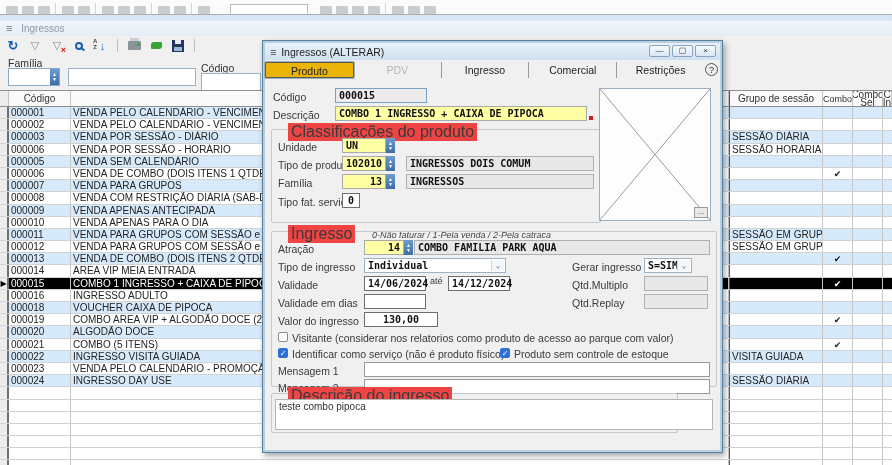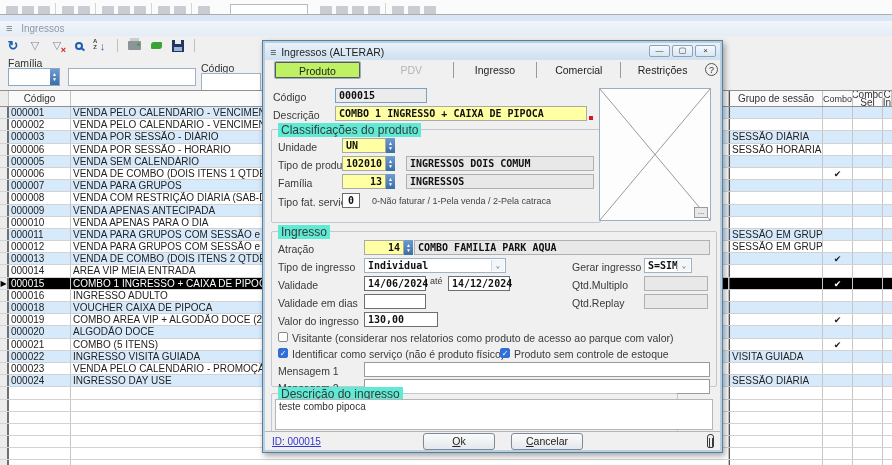--- a/index.html
+++ b/index.html
@@ -65,48 +65,48 @@
 
   
   .dialog { position:absolute; left:262px; top:40px; width:461px; height:413px; background:#f0f0f0;
             border:1px solid #56809c; box-shadow:0 0 0 2px #b9cfdf inset, 2px 3px 6px rgba(0,0,0,.35); font-size:10.5px; color:#333; }
   .dtitle { position:absolute; left:2px; top:2px; right:2px; height:17px; background:linear-gradient(#eaf2fa,#cfe0ef); display:flex; align-items:center; padding-left:5px; font-size:10.5px; color:#222; }
   .dtitle .burger { margin-right:5px; color:#444; }
   .winbtns { position:absolute; right:4px; top:2px; display:flex; gap:2px; }
   .wbtn { width:21px; height:12px; border:1px solid #8aa4bd; border-radius:2px; background:linear-gradient(#f6fafd,#d9e6f2); font-size:8px; line-height:10px; text-align:center; color:#333; }
   .tabs { position:absolute; left:2px; top:19px; right:18px; height:20px; display:flex; align-items:center; }
   .tab { flex:1; text-align:center; font-size:10.5px; color:#222; height:16px; line-height:16px; border-right:1px solid #9a9a9a; }
-  .tab.active { border:1px solid #5a5a5a; box-shadow:0 0 0 1px #9ab0c0; background:#bef264; margin:0 10px; border-radius:1px; }
+  .tab.active { border:1px solid #5a5a5a; box-shadow:0 0 0 1px #9ab0c0; background:#eab308; margin:0 0; border-radius:1px; }
   .tab.disabled { color:#b4b4b4; }
   .tab:last-child { border-right:none; }
   .help { position:absolute; right:4px; top:22px; width:13px; height:13px; border:1px solid #555; border-radius:50%; font-size:9px; line-height:12px; text-align:center; color:#333; }
 
   .dlabel { position:absolute; color:#3a3a3a; }
   .val { font-family:"DejaVu Sans Mono", monospace; font-weight:bold; font-size:10px; color:#111; }
   .yfield { position:absolute; background:#ffffa3; border:1px solid #a9a9a9; height:15px; line-height:13px; padding:0 3px; }
   .gfield { position:absolute; background:#e8e8e8; border:1px solid #b0b0b0; height:15px; line-height:13px; padding:0 3px; overflow:hidden; white-space:nowrap; }
   .wfield { position:absolute; background:#fff; border:1px solid #6e6e6e; height:15px; line-height:13px; padding:0 3px; }
   .cfield { position:absolute; background:#ececec; border:1px solid #7aa0c4; height:15px; line-height:13px; padding:0 3px; }
   .uspin { position:absolute; width:9px; height:15px; background:linear-gradient(#6f9cd2,#3b6ea5); color:#fff; font-size:5px; line-height:5px; display:flex; flex-direction:column; align-items:center; justify-content:center; }
   .grp { position:absolute; border:1px solid #c0c9d2; border-radius:2px; }
-  .grp > .gt { position:absolute; top:-7px; left:6px; background:#5eead4; padding:0 3px; font-size:12px; color:#3a3a3a; }
+  .grp > .gt { position:absolute; top:-7px; left:16px; background:#ef4444; padding:0 3px; font-size:16px; color:#3a3a3a; }
   .ddown { position:absolute; background:#fff; border:1px solid #9cb2c8; height:15px; line-height:13px; padding:0 3px; }
   .ddown .chev { position:absolute; right:1px; top:1px; bottom:1px; width:13px; background:#f3f6f9; border-left:1px solid #cfd8e0; color:#6b7a88; font-size:8px; line-height:12px; text-align:center; }
   .cb { position:absolute; width:10px; height:10px; border:1px solid #8a8a8a; background:#fff; border-radius:2px; }
   .cb.on { background:#2f6fd6; border-color:#2f6fd6; color:#fff; font-size:8px; line-height:10px; text-align:center; }
   .imgbox { position:absolute; left:336px; top:47px; width:112px; height:133px; background:#fdfdfd; border:1px solid #9aafc2; }
   .imgbox svg { position:absolute; left:0; top:0; }
   .dots-btn { position:absolute; right:2px; bottom:2px; width:14px; height:11px; background:#e8e8e8; border:1px solid #9a9a9a; font-size:8px; line-height:8px; text-align:center; color:#444; }
   .dfoot { position:absolute; left:2px; right:2px; bottom:2px; height:19px; border-top:1px solid #b5b5b5; background:#f0f0f0; }
   .idlink { position:absolute; left:7px; top:4px; color:#3535cc; text-decoration:underline; font-size:10px; }
   .btn { position:absolute; height:17px; width:72px; top:1px; background:linear-gradient(#fbfbfb,#e4e8ec); border:1px solid #7d8b99; border-radius:3px; font-size:10.5px; text-align:center; line-height:15px; color:#222; }
   .clip { position:absolute; right:6px; top:2px; width:7px; height:14px; border:1.5px solid #3a3a3a; border-radius:3px 3px 2px 2px; }
   .clip::after { content:""; position:absolute; left:1px; top:3px; width:2px; height:9px; border:1px solid #3a3a3a; border-top:none; border-radius:0 0 2px 2px; }
   .reddot { position:absolute; width:4px; height:4px; background:#d11a1a; }
-  .note { font-size:9px; color:#444; }
+  .note { font-style:italic; font-size:9px; color:#444;margin-top:34px; }
 </style>
 </head>
 <body>
 
 <div class="screen">
 
   <div class="app-topbar">
     <span class="stub" style="left:6px"></span>
     <span class="stub" style="left:22px"></span>
     <span class="stub" style="left:38px"></span>
@@ -530,41 +530,35 @@
       <span class="wfield val" style="left:176px;top:44px;width:62px">14/12/2024</span>
       <span class="dlabel" style="left:300px;top:47px">Qtd.Multiplo</span>
       <span class="gfield" style="left:372px;top:44px;width:64px"></span>
 
       <span class="dlabel" style="left:6px;top:65px">Validade em dias</span>
       <span class="wfield" style="left:92px;top:62px;width:62px"></span>
       <span class="dlabel" style="left:300px;top:65px">Qtd.Replay</span>
       <span class="gfield" style="left:372px;top:62px;width:64px"></span>
 
       <span class="dlabel" style="left:6px;top:83px">Valor do ingresso</span>
-      <span class="wfield val" style="left:92px;top:80px;width:74px;text-align:left">130,00</span>
+      <span class="wfield val" style="left:92px;top:80px;width:74px;text-align:center">130,00</span>
 
       <span class="cb" style="left:6px;top:100px"></span>
       <span class="dlabel" style="left:20px;top:100px">Visitante (considerar nos relatorios como produto de acesso ao parque com valor)</span>
       <span class="cb on" style="left:6px;top:116px">✓</span>
       <span class="dlabel" style="left:20px;top:116px">Identificar como serviço (não é produto físico)</span>
       <span class="cb on" style="left:228px;top:116px">✓</span>
       <span class="dlabel" style="left:242px;top:116px">Produto sem controle de estoque</span>
 
       <span class="dlabel" style="left:6px;top:133px">Mensagem 1</span>
       <span class="wfield" style="left:92px;top:130px;width:346px;border-color:#9a9a9a"></span>
       <span class="dlabel" style="left:6px;top:150px">Mensagem 2</span>
       <span class="wfield" style="left:92px;top:147px;width:346px;border-color:#9a9a9a"></span>
     </div>
 
     <div class="grp" style="left:8px;top:352px;width:407px;height:40px">
       <span class="gt">Descrição do ingresso</span>
       <span class="wfield" style="left:3px;top:5px;width:438px;height:31px;border-color:#b5b5b5;font-size:10px">teste combo pipoca</span>
     </div>
 
-    <div class="dfoot">
-      <a class="idlink" href="#">ID: 000015</a>
-      <span class="btn" style="left:158px"><u>O</u>k</span>
-      <span class="btn" style="left:246px"><u>C</u>ancelar</span>
-      <span class="clip"></span>
-    </div>
   </div>
 
 </div>
 
 </body></html>

